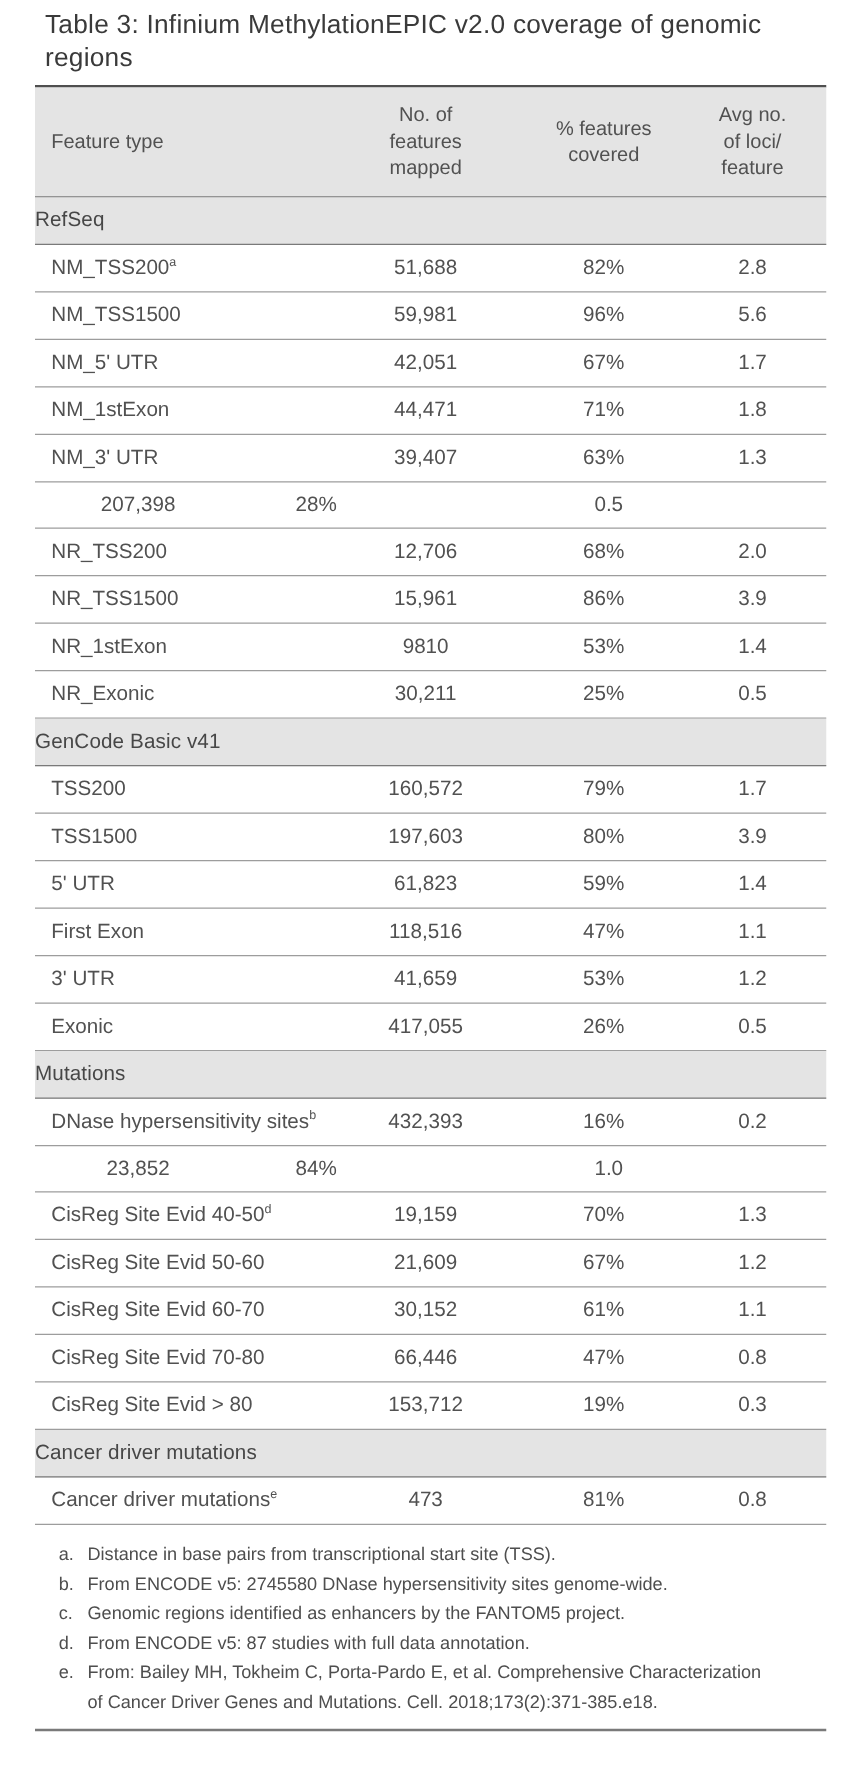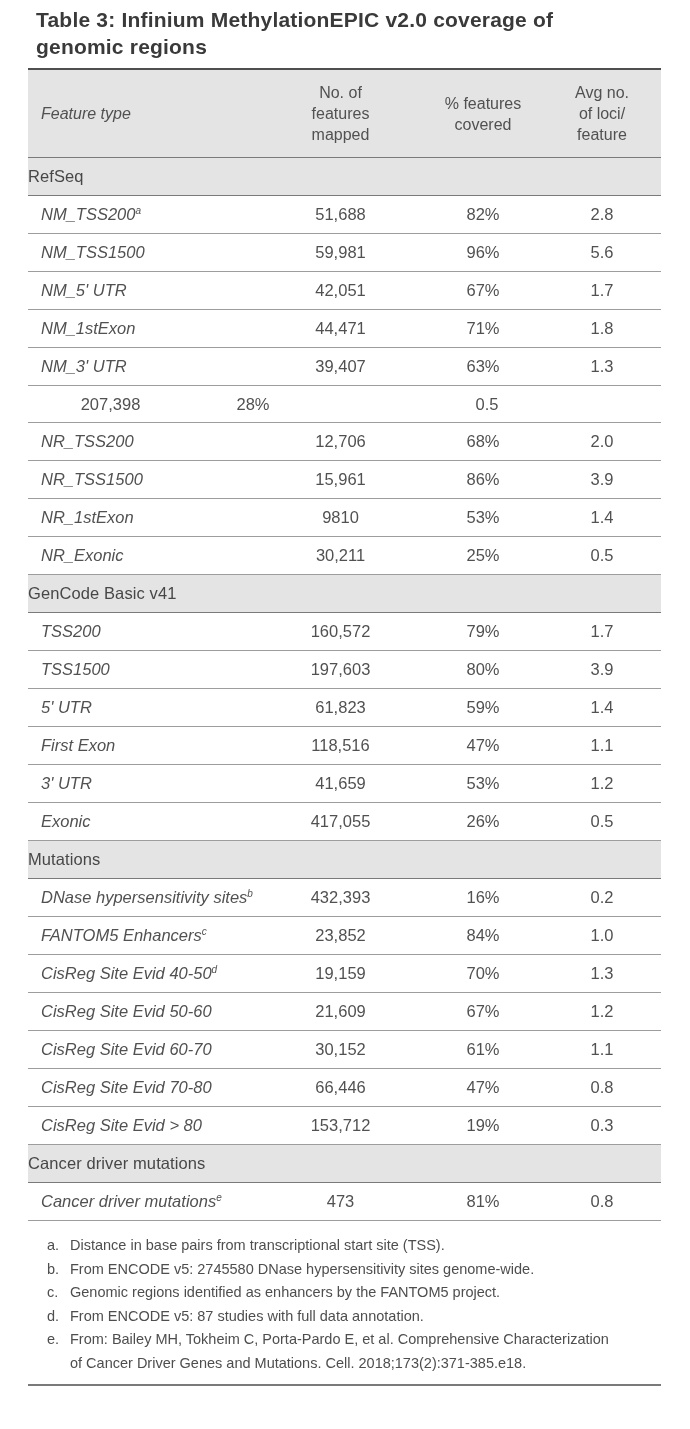--- a/index.html
+++ b/index.html
@@ -11,33 +11,33 @@
     --text-body:#515151;
   }
   html,body{margin:0;padding:0;background:#ffffff;}
   body{
     width:690px;height:1429px;overflow:hidden;
     font-family:"Liberation Sans", sans-serif;
     -webkit-font-smoothing:antialiased;
   }
   .page{padding:6px 29px 0 28px;box-sizing:border-box;}
   .title{
-    font-size:21px;font-weight:700;color:var(--text-primary);
+    font-size:21px;font-weight:400;color:var(--text-primary);
     line-height:27px;margin:0 0 8px 8px;max-width:600px;letter-spacing:.2px;
   }
   .table{border-top:2px solid var(--rule-dark);width:633px;}
   .row{display:flex;align-items:center;box-sizing:border-box;}
   .thead{
     background:var(--section-band);height:88px;
     border-bottom:1.5px solid var(--rule-mid);
     color:var(--text-body);font-size:16px;
   }
   .th{line-height:21px;}
   .pre{white-space:pre-line;}
-  .c1{flex:0 0 230px;box-sizing:border-box;text-align:left;padding-left:13px;font-style:italic;}
+  .c1{flex:0 0 230px;box-sizing:border-box;text-align:left;padding-left:13px;}
   .c2{flex:0 0 165px;text-align:center;}
   .c3{flex:0 0 120px;text-align:center;}
   .c4{flex:1 1 auto;text-align:center;}
   .section-header{
     background:var(--section-band);height:38px;
     border-bottom:1.5px solid var(--rule-mid);
   }
   .section-label{
     font-size:16.5px;color:#474747;letter-spacing:.1px;
   }
@@ -199,21 +199,20 @@
   </div>
 
   <div class="data-row row">
     <div class="c1"><span class="feat">DNase hypersensitivity sites</span><sup class="sup">b</sup></div>
     <div class="c2">432,393</div>
     <div class="c3">16%</div>
     <div class="c4">0.2</div>
   </div>
 
   <div class="data-row row">
-    <div class="c1"><span class="feat">FANTOM5 Enhancers</span><sup class="sup">c</sup></div>
     <div class="c2">23,852</div>
     <div class="c3">84%</div>
     <div class="c4">1.0</div>
   </div>
 
   <div class="data-row row">
     <div class="c1"><span class="feat">CisReg Site Evid 40-50</span><sup class="sup">d</sup></div>
     <div class="c2">19,159</div>
     <div class="c3">70%</div>
     <div class="c4">1.3</div>

